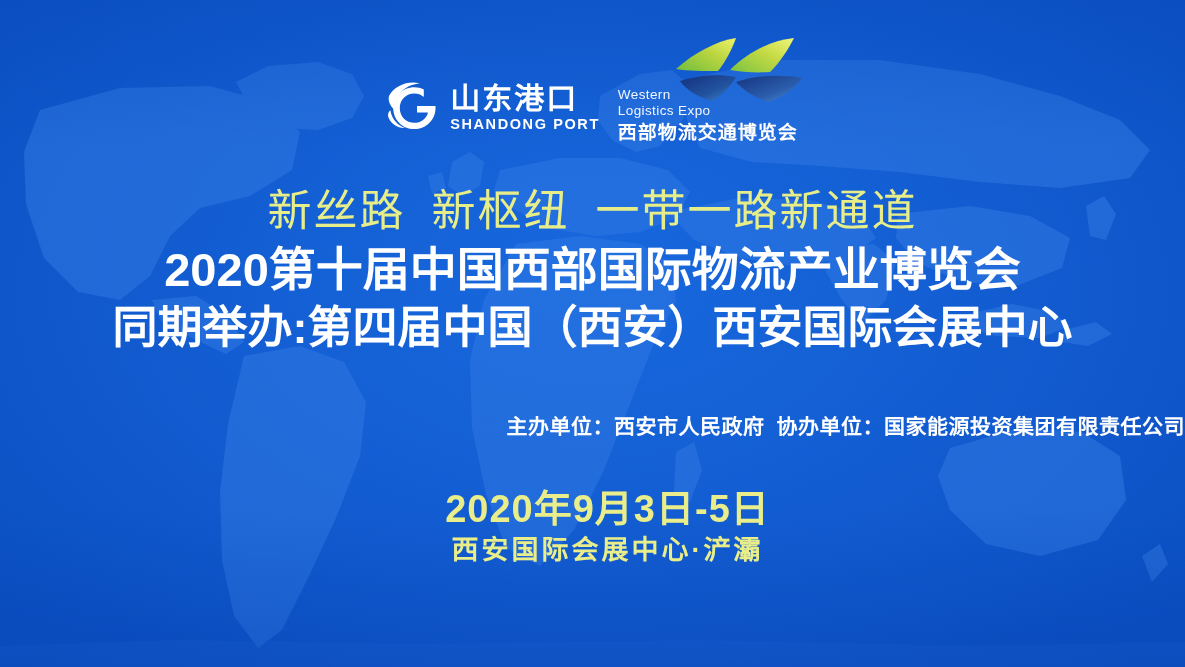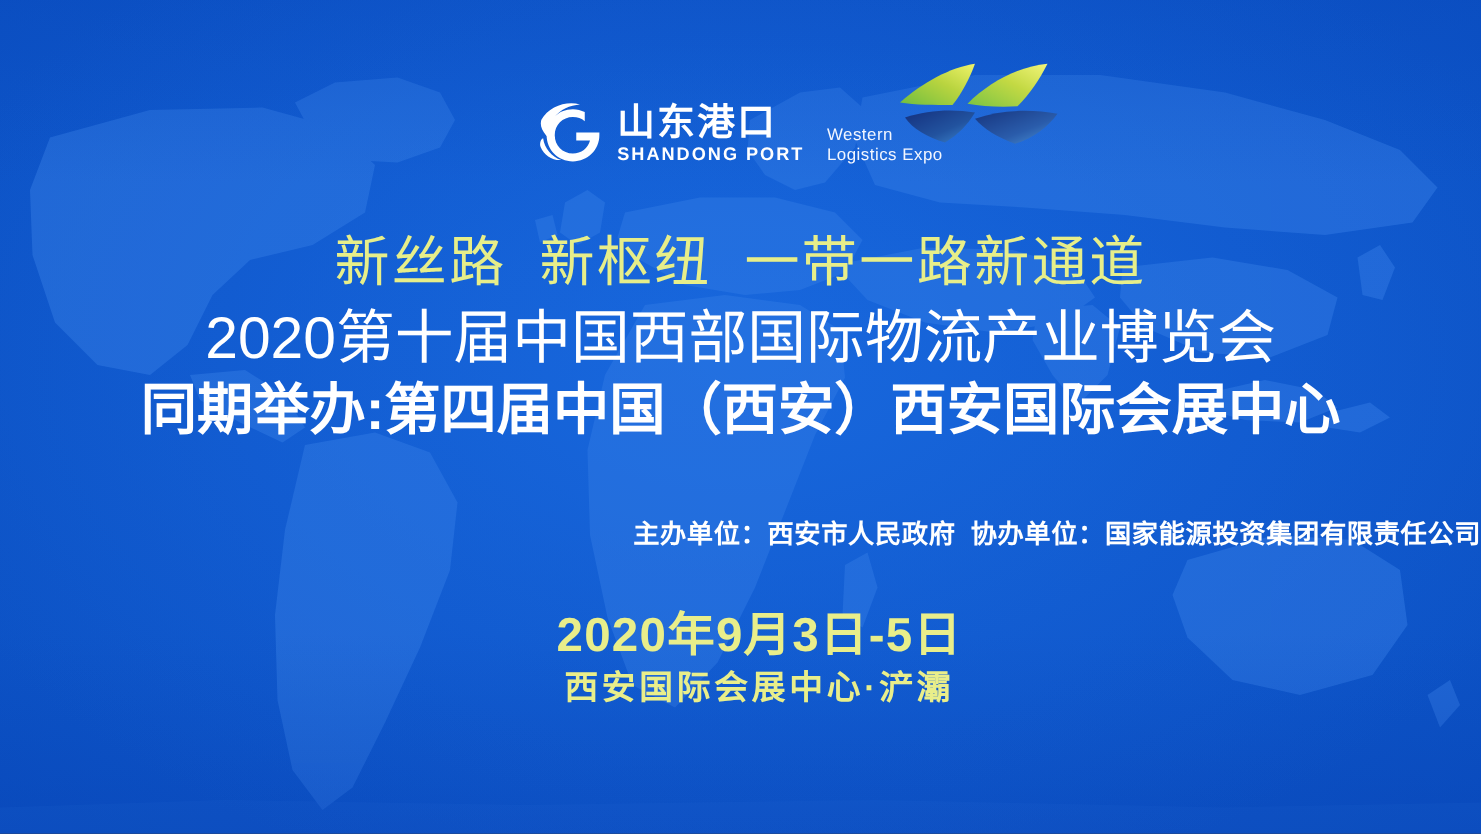--- a/index.html
+++ b/index.html
@@ -6,21 +6,21 @@
   html, body {
     margin: 0;
     padding: 0;
     background: #0a4fc0;
   }
   #poster {
     position: relative;
     width: 1185px;
     height: 667px;
     overflow: hidden;
-    background: #404040;
+    background: #8b5cf6;
     font-family: "Liberation Sans", "DejaVu Sans", sans-serif;
     -webkit-font-smoothing: antialiased;
   }
 
   
   .bg-base {
     position: absolute;
     inset: 0;
     background:
       radial-gradient(ellipse 900px 560px at 50% 42%, #1564db 0%, #1059ce 46%, #0a4ec0 100%);
@@ -129,21 +129,21 @@
     font-size: 44px;
     font-weight: 400;
     color: #e7ee89;
     letter-spacing: 2px;
     line-height: 1.14;
     white-space: nowrap;
   }
   .slogan .sp { display: inline-block; width: 26px; }
   .title-main {
     font-size: 47px;
-    font-weight: 400;
+    font-weight: 700;
     color: #ffffff;
     letter-spacing: 0px;
     line-height: 1.2;
     margin-top: 6px;
     white-space: nowrap;
   }
   .title-sub {
     font-size: 45px;
     font-weight: 700;
     color: #ffffff;
@@ -302,20 +302,21 @@
 
           <path d="M56 33 C74 15 98 3 120 1 C114 13 106 25 96 35 C82 36 68 35 56 33 Z" fill="url(#sailGreenB)"></path>
 
           <path d="M6 44 C24 38 44 37 62 40 C56 50 48 58 38 64 C24 60 12 53 6 44 Z" fill="url(#sailBlueA)"></path>
 
           <path d="M62 45 C82 38 106 37 128 41 C120 52 108 61 94 65 C80 60 69 53 62 45 Z" fill="url(#sailBlueB)"></path>
         </svg>
       </div>
       <div class="wlexpo-en">Western</div>
       <div class="wlexpo-en">Logistics Expo</div>
+      <div class="wlexpo-cn">西部物流交通博览会</div>
     </div>
 
   </div>
 
   <div class="headline">
     <div class="slogan"><span>新丝路</span><span class="sp"></span><span>新枢纽</span><span class="sp"></span><span>一带一路新通道</span></div>
     <div class="title-main">2020第十届中国西部国际物流产业博览会</div>
     <div class="title-sub">同期举办:第四届中国（西安）西安国际会展中心</div>
   </div>
 

